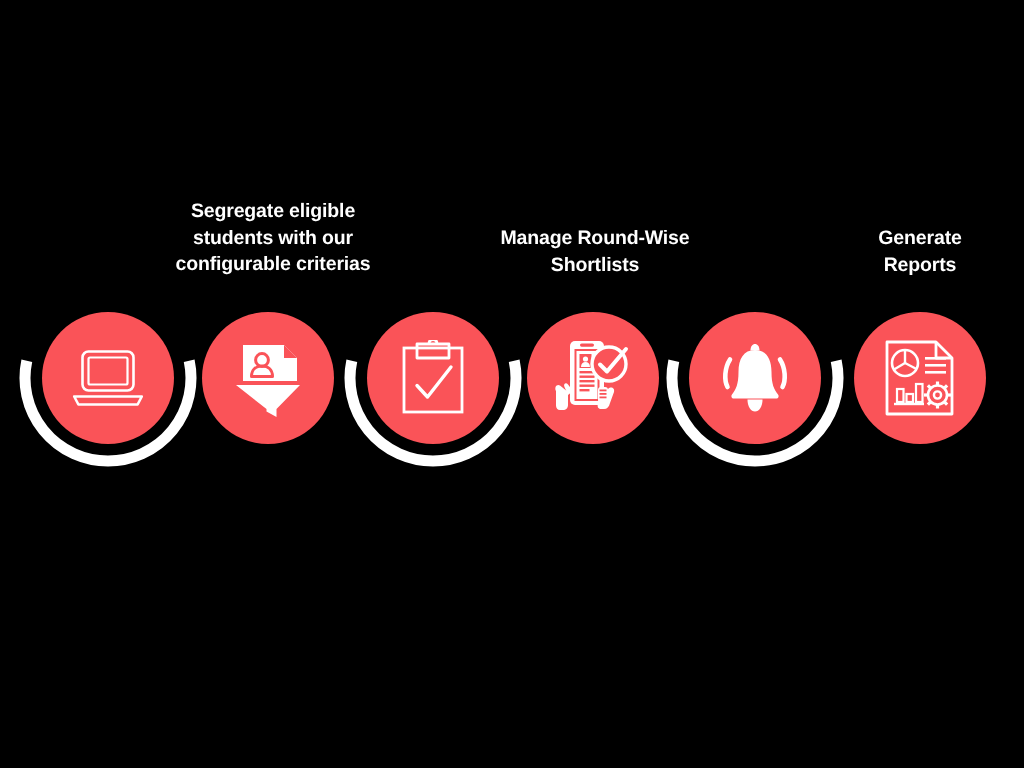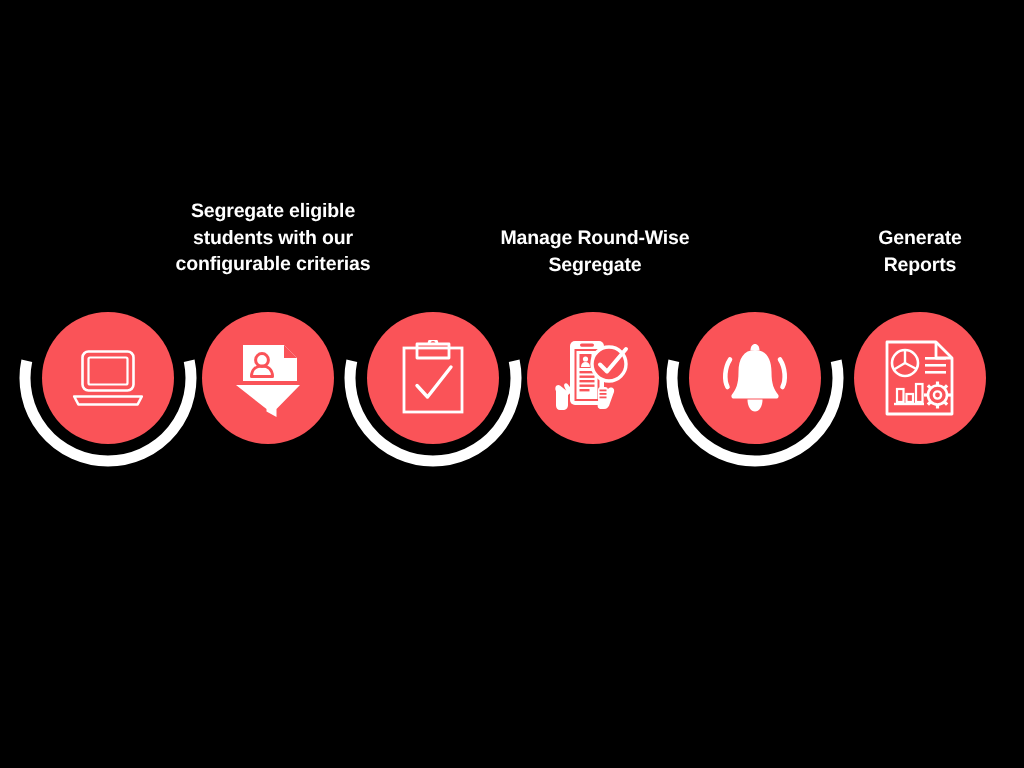--- a/index.html
+++ b/index.html
@@ -69,21 +69,21 @@
   <div class="arc" id="arc-3" style="left: 661px; top: 284px; width: 188px; height: 188px;">
       <svg width="188" height="188">
         <path d="M 12.813749139094128 76.74332966212597 A 83 83 0 1 0 175.1862508609059 76.74332966212597" stroke="#FFFFFF" stroke-width="11" fill="none" stroke-linecap="butt"></path>
       </svg>
     </div>
 
   <div class="label" id="label-segregate" style="top: 198px; left: 73px; width: 400px; color: rgb(255, 255, 255);">Segregate eligible
 students with our
 configurable criterias</div>
   <div class="label" id="label-shortlists" style="top: 225px; left: 395px; width: 400px; color: rgb(255, 255, 255);">Manage Round-Wise
-Segregate</div>
+Shortlists</div>
   <div class="label" id="label-reports" style="top: 225px; left: 720px; width: 400px; color: rgb(255, 255, 255);">Generate
 Reports</div>
 
   <div class="node" id="step-1" style="width: 132px; height: 132px; left: 42px; top: 312px; background: rgb(250, 83, 88);">
     <span>
       <svg width="74" height="62" viewBox="0 0 74 62" fill="none">
         <rect x="11.5" y="4.5" width="51" height="39" rx="6" ry="6" stroke="#FFFFFF" stroke-width="2.6" fill="none"></rect>
         <rect x="17.5" y="10.5" width="39" height="27" rx="1.5" ry="1.5" stroke="#FFFFFF" stroke-width="2.2" fill="none"></rect>
         <path d="M3.2 49.5 H70.8 L66.6 57.5 H7.4 Z" stroke="#FFFFFF" stroke-width="2.6" fill="none" stroke-linejoin="round"></path>
       </svg>

